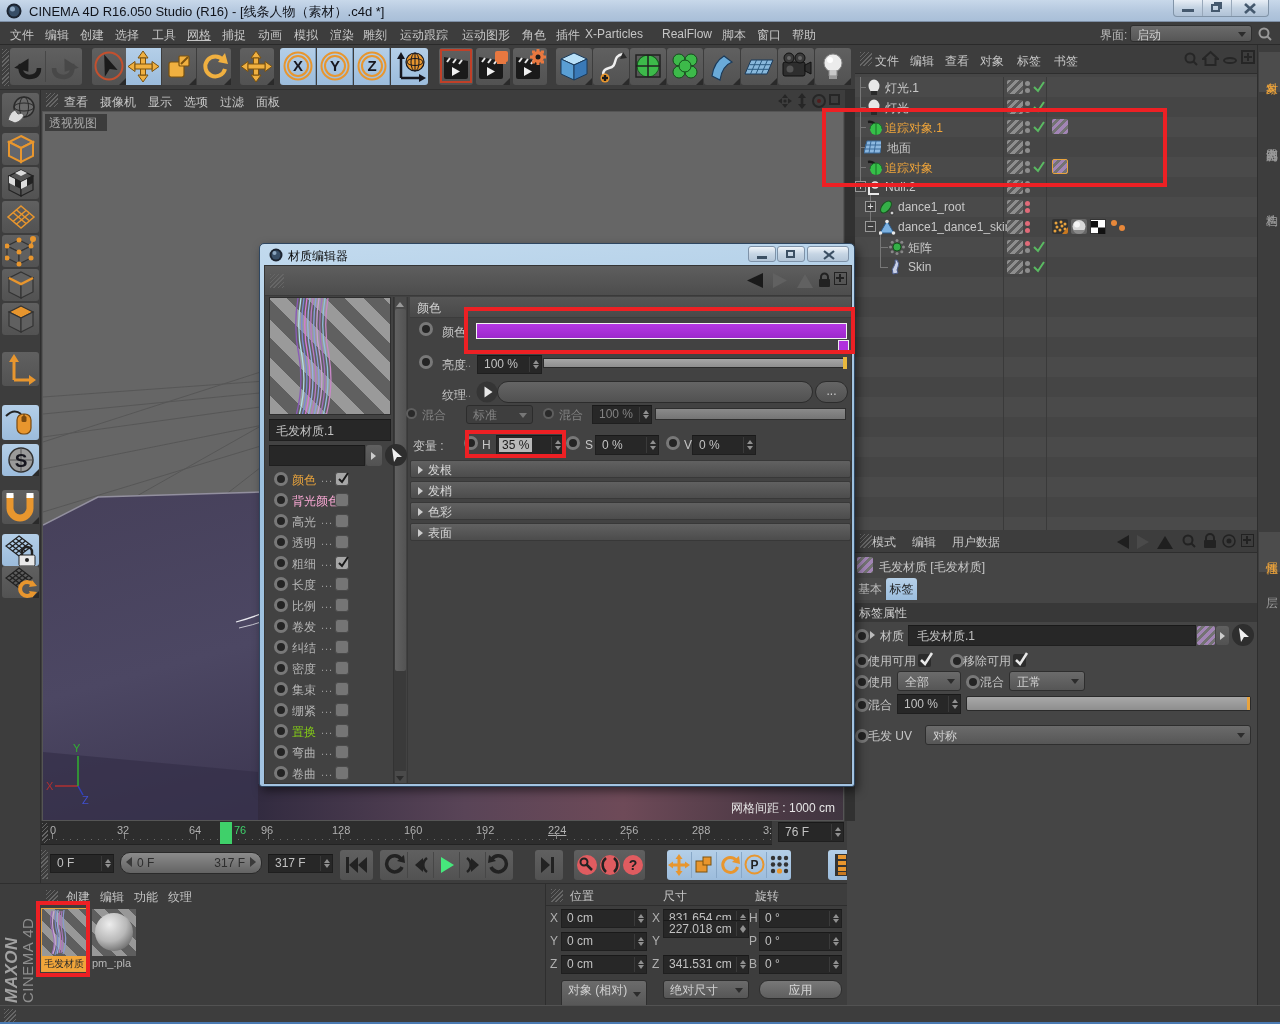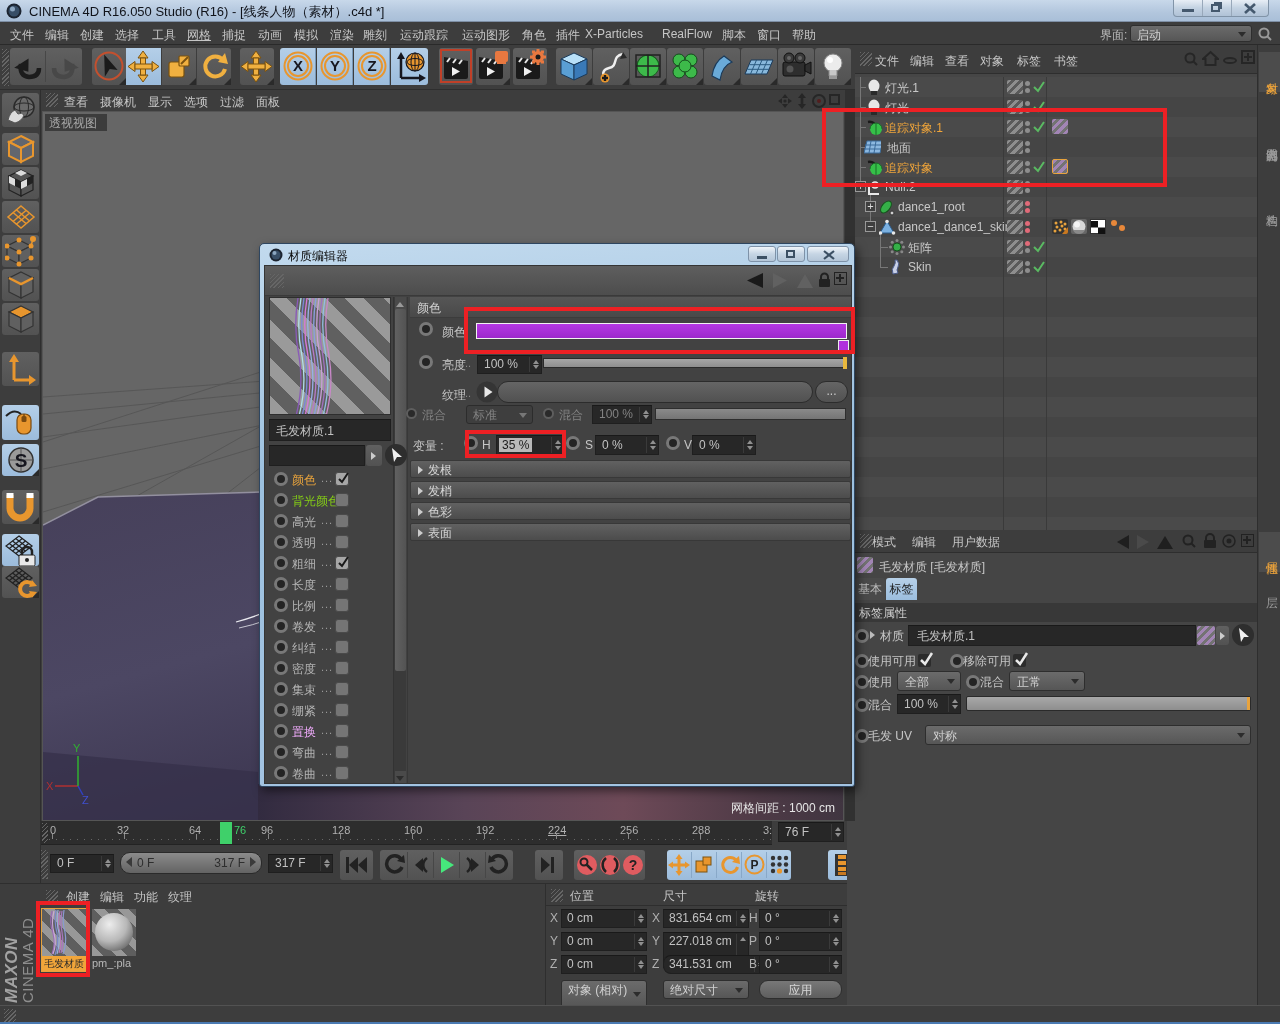--- a/index.html
+++ b/index.html
@@ -1107,36 +1107,36 @@
     <div class="abs fld" style="left:213px;top:25px;width:83px;height:19px;">
       <span style="position:absolute;left:5px;top:1px;">0 °</span>
       <span class="spin"></span>
     </div>
   <span class="cml" style="left:4px;top:50px;">Y</span>
     <div class="abs fld" style="left:15px;top:48px;width:86px;height:19px;">
       <span style="position:absolute;left:5px;top:1px;">0 cm</span>
       <span class="spin"></span>
     </div>
   <span class="cml" style="left:106px;top:50px;">Y</span>
-    <div class="abs fld" style="left:117px;top:48px;width:86px;height:36px;">
+    <div class="abs fld" style="left:117px;top:36px;width:86px;height:18px;">
       <span style="position:absolute;left:5px;top:1px;">227.018 cm</span>
       <span class="spin"></span>
     </div>
   <span class="cml" style="left:203px;top:50px;">P</span>
     <div class="abs fld" style="left:213px;top:48px;width:83px;height:19px;">
       <span style="position:absolute;left:5px;top:1px;">0 °</span>
       <span class="spin"></span>
     </div>
   <span class="cml" style="left:4px;top:73px;">Z</span>
     <div class="abs fld" style="left:15px;top:71px;width:86px;height:19px;">
       <span style="position:absolute;left:5px;top:1px;">0 cm</span>
       <span class="spin"></span>
     </div>
   <span class="cml" style="left:106px;top:73px;">Z</span>
-    <div class="abs fld" style="left:117px;top:71px;width:104px;height:19px;border-radius:8px;">
+    <div class="abs fld" style="left:117px;top:71px;width:86px;height:19px;">
       <span style="position:absolute;left:5px;top:1px;">341.531 cm</span>
       <span class="spin"></span>
     </div>
   <span class="cml" style="left:203px;top:73px;">B</span>
     <div class="abs fld" style="left:213px;top:71px;width:83px;height:19px;">
       <span style="position:absolute;left:5px;top:1px;">0 °</span>
       <span class="spin"></span>
     </div>
   <div class="abs ddown" style="left:15px;top:96px;width:86px;height:28px;">
       <span style="position:absolute;left:6px;top:1px;">对象 (相对)</span>
@@ -1243,21 +1243,21 @@
         <span class="lb" style="color:#e8a33c;">颜色</span>
         <span class="dd3">...</span>
         <span class="cb" style="background:#a6a6a6;">
           <svg width="14" height="13" style="position:absolute;left:0;top:-1px;">
             <path d="M3,7 L6,10 L12,1" stroke="#1a1a1a" stroke-width="2" fill="none"></path>
           </svg>
         </span>
       </div>
       <div class="chrow" style="top:224px;">
         <div class="rad" style="left:5px;top:3px;"></div>
-        <span class="lb" style="color:#84cc16;">背光颜色</span>
+        <span class="lb" style="color:#f9a8d4;">背光颜色</span>
         <span class="cb"></span>
       </div>
       <div class="chrow" style="top:245px;">
         <div class="rad" style="left:5px;top:3px;"></div>
         <span class="lb" style="color:#b4b4b4;">高光</span>
         <span class="dd3">...</span>
         <span class="cb"></span>
       </div>
       <div class="chrow" style="top:266px;">
         <div class="rad" style="left:5px;top:3px;"></div>
@@ -1312,21 +1312,21 @@
         <span class="cb"></span>
       </div>
       <div class="chrow" style="top:434px;">
         <div class="rad" style="left:5px;top:3px;"></div>
         <span class="lb" style="color:#b4b4b4;">绷紧</span>
         <span class="dd3">...</span>
         <span class="cb"></span>
       </div>
       <div class="chrow" style="top:455px;">
         <div class="rad" style="left:5px;top:3px;"></div>
-        <span class="lb" style="color:#f0abfc;">置换</span>
+        <span class="lb" style="color:#84cc16;">置换</span>
         <span class="dd3">...</span>
         <span class="cb"></span>
       </div>
       <div class="chrow" style="top:476px;">
         <div class="rad" style="left:5px;top:3px;"></div>
         <span class="lb" style="color:#b4b4b4;">弯曲</span>
         <span class="dd3">...</span>
         <span class="cb"></span>
       </div>
       <div class="chrow" style="top:497px;">

